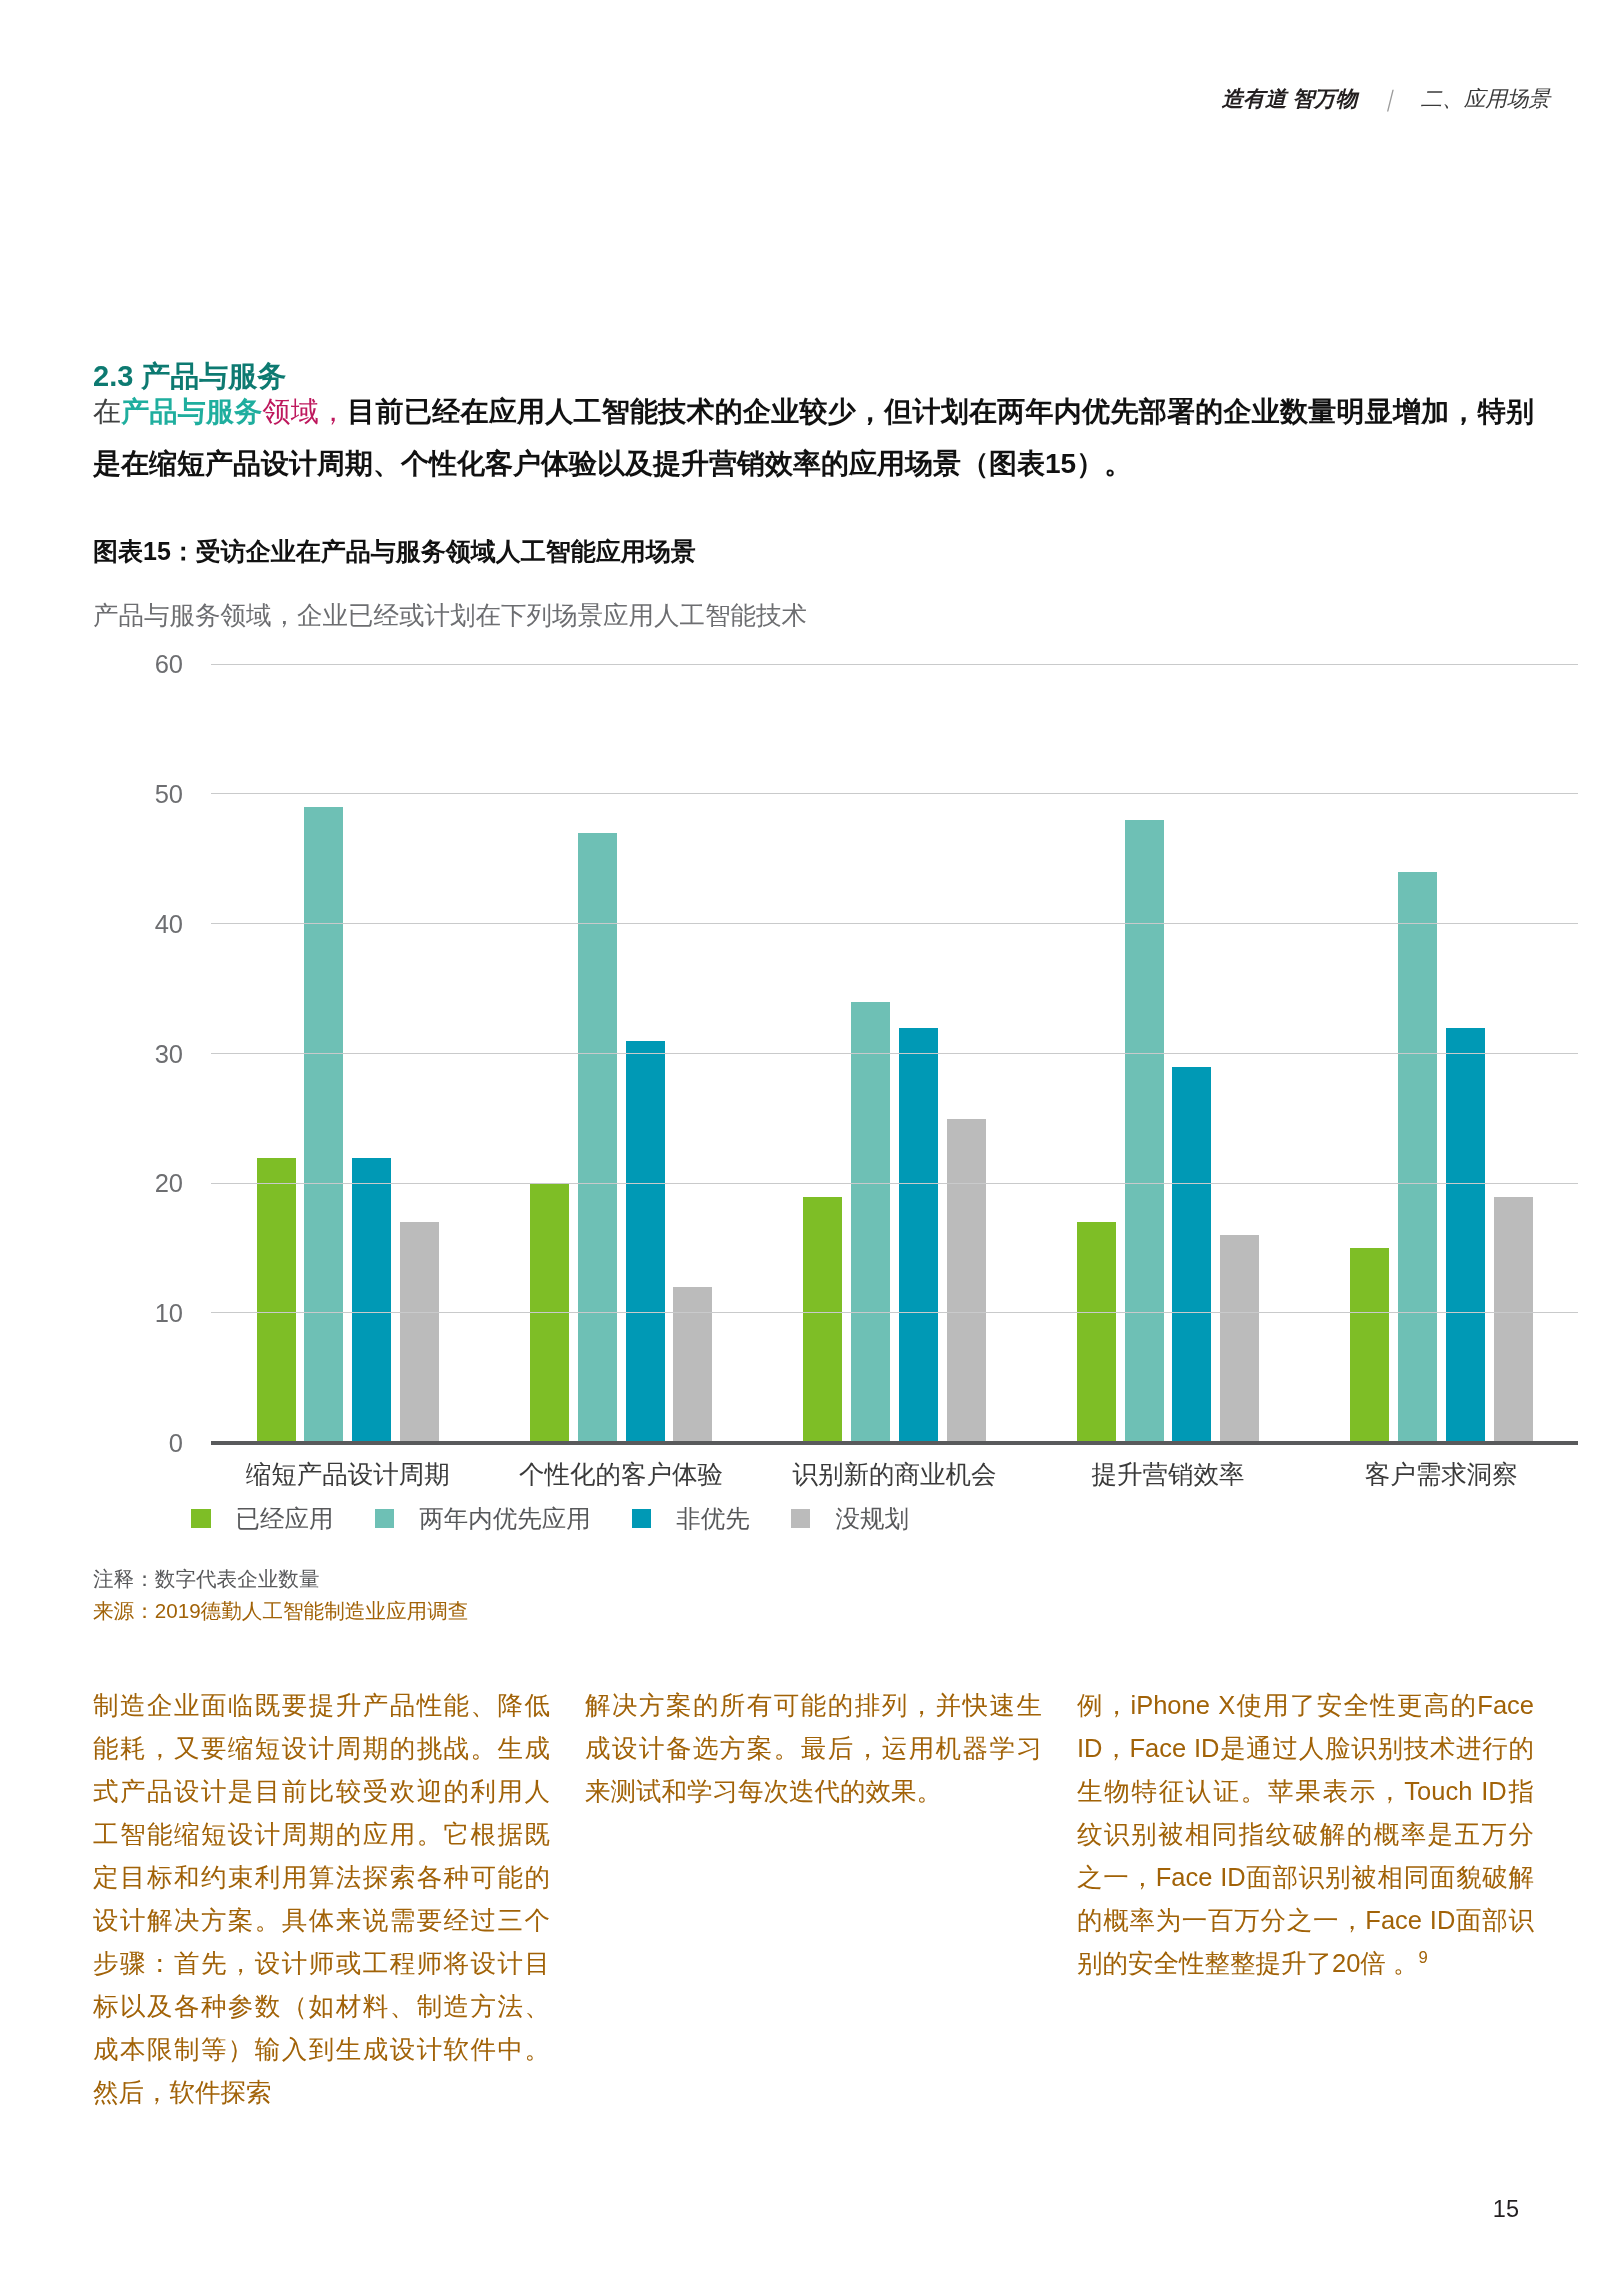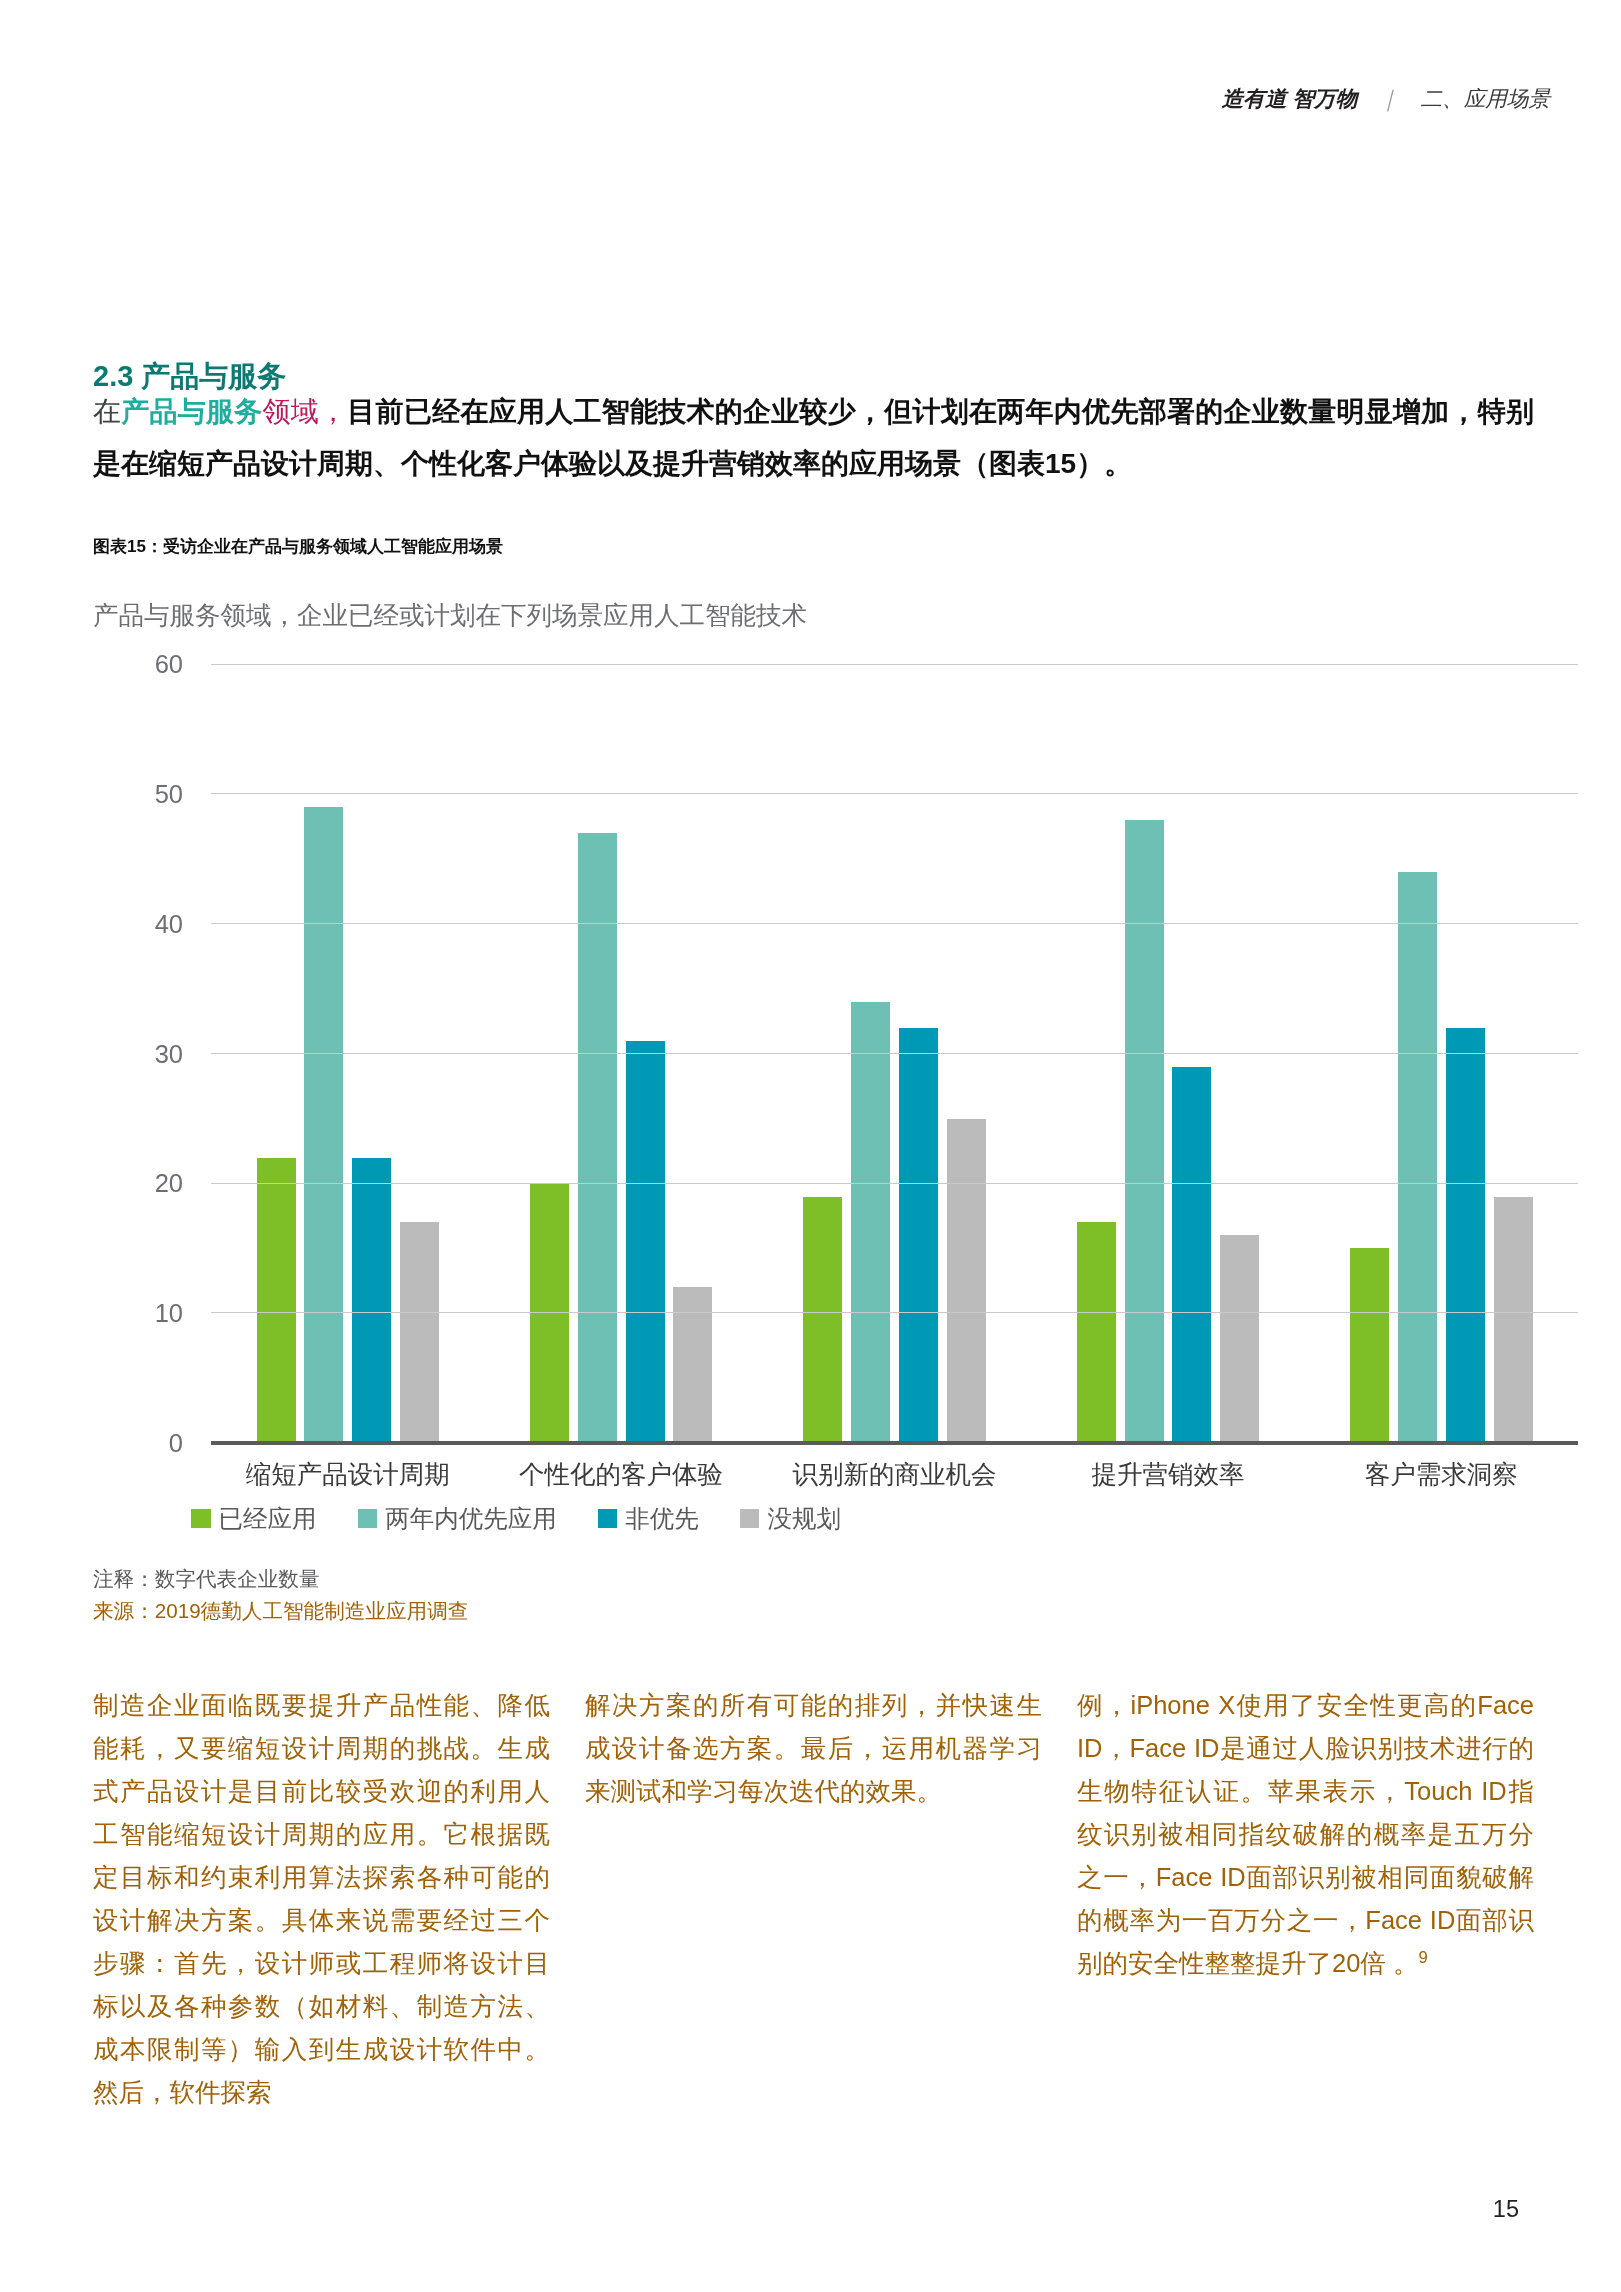--- a/index.html
+++ b/index.html
@@ -14,39 +14,39 @@
 
   
   .section-title{position:absolute;left:93px;top:357px;font-size:29px;font-weight:bold;color:#0d7a71;}
   .intro{position:absolute;left:93px;top:386px;width:1441px;font-size:28px;line-height:52px;text-align:justify;}
   .intro .t-prefix{color:#3f4040;}
   .intro .t-highlight{color:#1fae9e;font-weight:bold;}
   .intro .t-gray{color:#be185d;}
   .intro .t-bold{color:#111111;font-weight:bold;}
 
   
-  .fig-title{position:absolute;left:93px;top:535px;font-size:17px;font-weight:bold;color:#111111;}
+  .fig-title{position:absolute;left:93px;top:535px;font-size:25px;font-weight:bold;color:#111111;}
   .fig-subtitle{position:absolute;left:93px;top:598px;font-size:25.5px;color:#6d6e71;}
 
   
   .chart{position:absolute;left:93px;top:665px;width:1490px;height:778px;}
   .y-axis{position:absolute;left:0;top:0;width:90px;height:778px;}
   .y-tick{position:absolute;right:0;width:90px;height:29px;line-height:29px;text-align:right;font-size:25.5px;color:#6d6e71;}
   .plot{position:absolute;left:118px;top:0;width:1367px;height:778px;}
   .gridline{position:absolute;left:0;width:100%;height:1px;background:#c9cacb;}
   .baseline{position:absolute;left:0;bottom:-2px;width:100%;height:3.9px;background:#595a5c;}
   .groups{position:absolute;left:0;top:0;width:100%;height:778px;display:flex;}
   .group{flex:1;display:flex;align-items:flex-end;justify-content:center;gap:8.8px;height:100%;}
   .bar{width:39px;}
   .cat-row{position:absolute;left:118px;top:792px;width:1367px;display:flex;}
   .cat-label{flex:1;text-align:center;font-size:25.5px;color:#3a3a3a;}
 
   
   .legend{position:absolute;left:191px;top:1502px;display:flex;align-items:center;gap:41px;}
-  .legend-item{display:flex;align-items:center;gap:8px;}
+  .legend-item{display:flex;align-items:center;gap:25px;}
   .legend-swatch{width:19.6px;height:19.6px;}
   .legend-label{font-size:24.5px;color:#58595b;}
 
   
   .note1{position:absolute;left:93px;top:1565px;font-size:20.6px;color:#58595b;}
   .note2{position:absolute;left:93px;top:1597px;font-size:20.6px;color:#a16207;}
 
   
   .columns{position:absolute;left:93px;top:1684px;width:1441px;display:flex;gap:35px;}
   .col{width:457px;font-size:25.5px;line-height:43px;text-align:justify;color:#a16207;}

